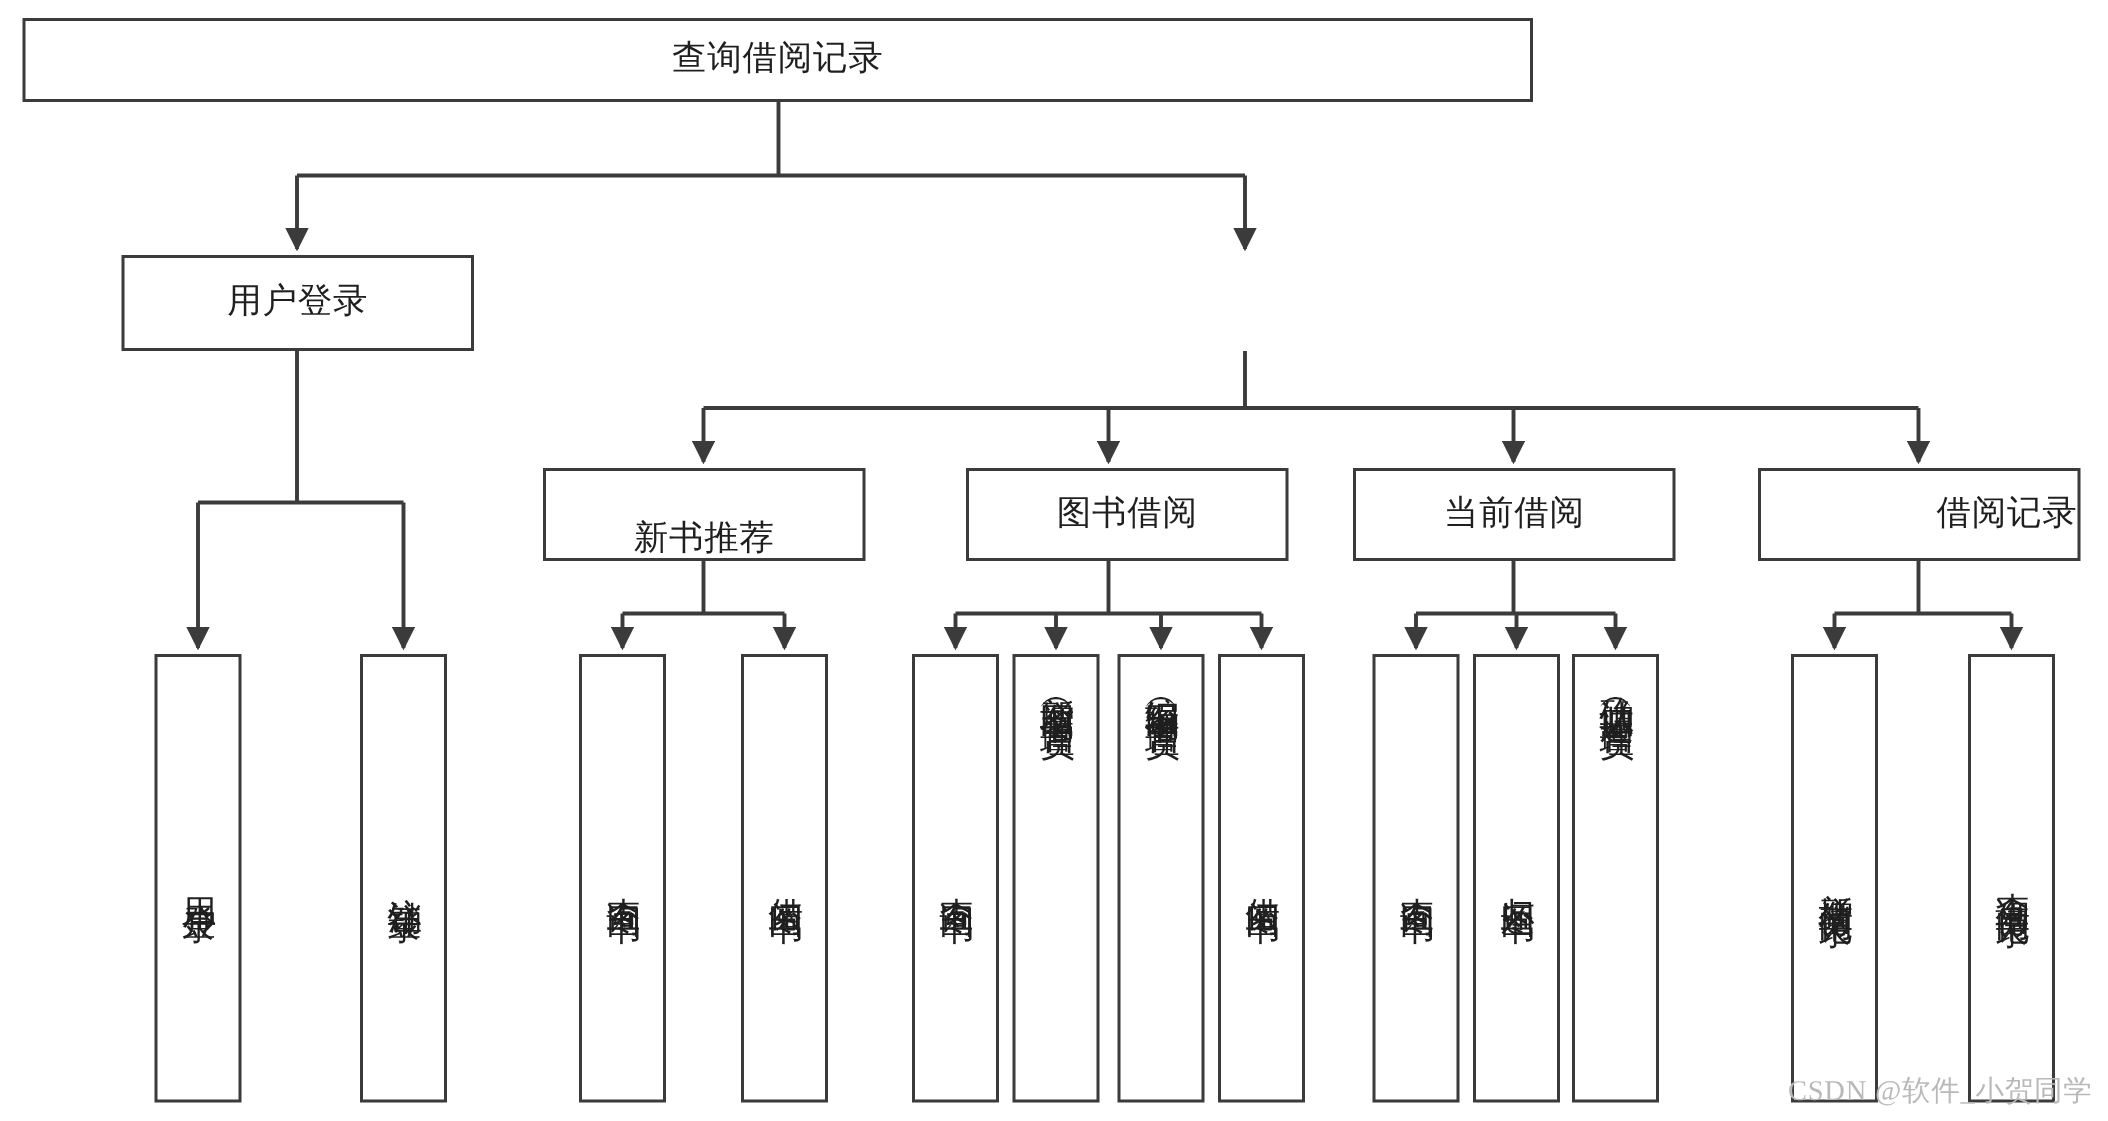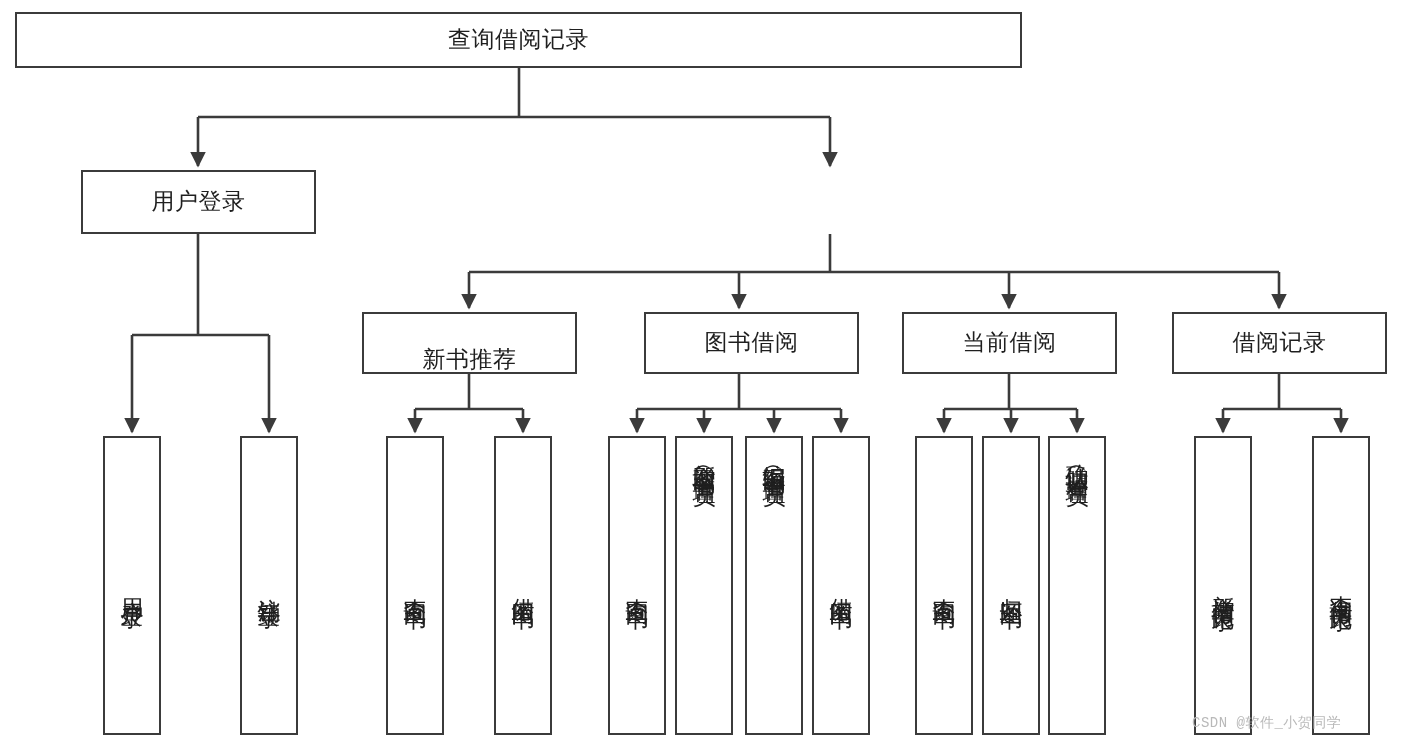--- a/index.html
+++ b/index.html
@@ -65,24 +65,24 @@
   }
   
   .node.vert.centered {
     align-items: center;
     padding-top: 0;
   }
   #watermark {
     position: absolute;
     left: 1192px;
     top: 714px;
-    font-size: 14px;
+    font-size: 19px;
     color: #b9b9b9;
     white-space: nowrap;
-    font-family: Liberation Mono, monospace;
+    font-family: Liberation Serif, serif;
     letter-spacing: 0.5px;
   }
 </style>
 </head>
 <body>
 
 <div id="canvas">
 
   <svg id="edges" viewBox="0 0 1405 747" xmlns="http://www.w3.org/2000/svg">
     <defs>
@@ -148,21 +148,21 @@
   </div>
 
   <div class="node horiz" style="left:632px; top:312px; width:215px; height:62px;margin-left:12px;">
     <span class="label">图书借阅</span>
   </div>
 
   <div class="node horiz" style="left:902px; top:312px; width:215px; height:62px;">
     <span class="label">当前借阅</span>
   </div>
 
-  <div class="node horiz" style="left:1172px; top:312px; width:215px; height:62px;">
+  <div class="node horiz" style="left:1172px; top:312px; width:215px; height:62px;justify-content:flex-end;">
     <span class="label">借阅记录</span>
   </div>
 
   <div class="node vert centered" style="left:103px; top:436px; width:58px; height:299px;">
     <span class="label">用户登录</span>
   </div>
 
   <div class="node vert centered" style="left:240px; top:436px; width:58px; height:299px;">
     <span class="label">注销登录</span>
   </div>

